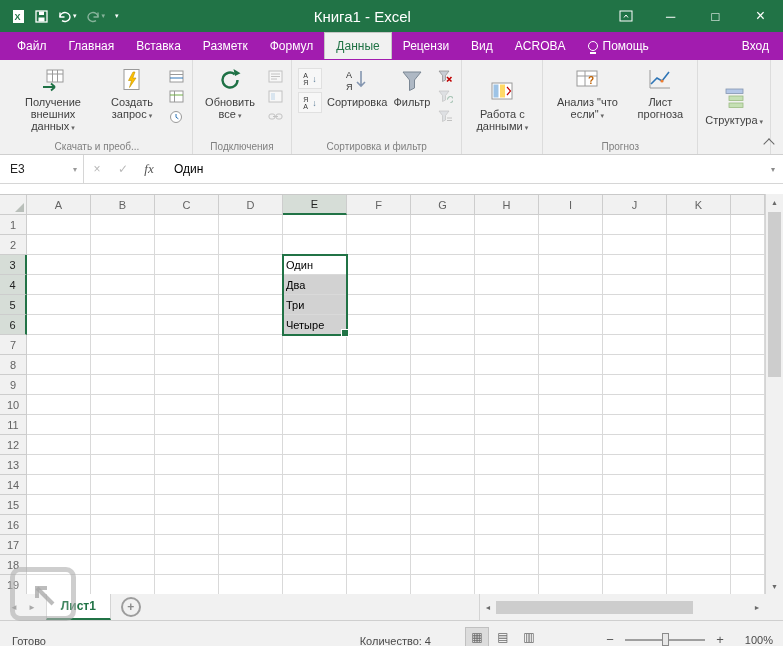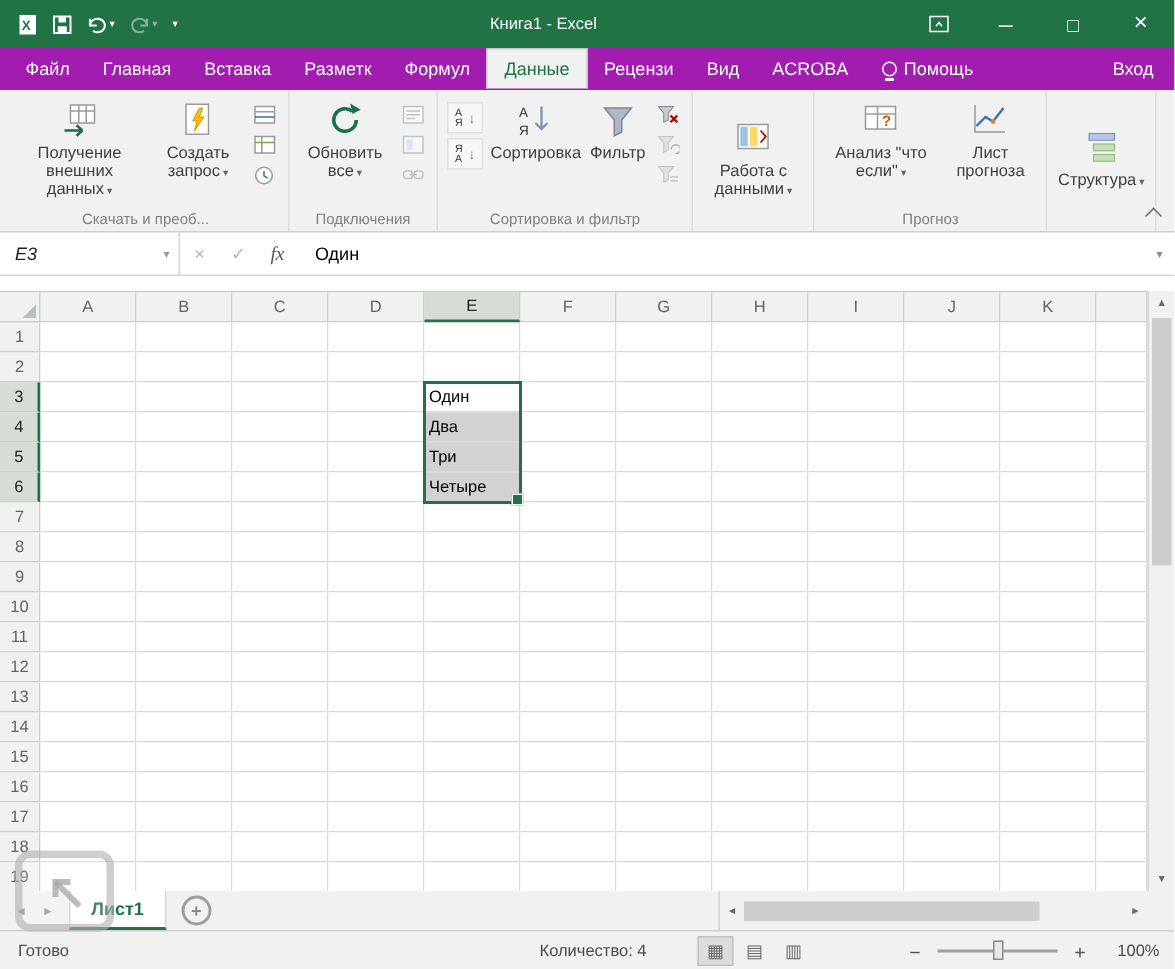--- a/index.html
+++ b/index.html
@@ -5,21 +5,21 @@
   html,body{margin:0;padding:0;}
   body{width:783px;height:646px;overflow:hidden;font-family:"Liberation Sans","DejaVu Sans",sans-serif;background:#fff;}
   .app{position:relative;width:783px;height:646px;overflow:hidden;}
 
   
   .titlebar{height:32px;background:#217346;display:flex;align-items:center;}
   .qat{display:flex;align-items:center;padding-left:8px;gap:3px;}
   .qat-item{height:26px;display:flex;align-items:center;padding:0 3px;color:#fff;}
   .qat-caret{font-size:7px;color:#fff;margin-left:1px;}
   .dim{opacity:.45;}
-  .win-title{flex:1;text-align:center;color:#fff;font-size:11px;white-space:nowrap;}
+  .win-title{flex:1;text-align:center;color:#fff;font-size:15px;white-space:nowrap;}
   .wincontrols{display:flex;height:32px;}
   .wc{width:45px;display:flex;align-items:center;justify-content:center;color:#fff;font-size:13px;}
 
   
   .tabbar{height:28px;background:#a21caf;display:flex;align-items:flex-end;padding-left:6px;}
   .tabs{display:flex;height:28px;}
   .tab{padding:0 11px;height:28px;display:flex;align-items:center;gap:5px;color:#fff;font-size:12px;white-space:nowrap;cursor:default;}
   .tab.active{background:#f1f1f1;color:#217346;border:1px solid #c6c6c6;border-bottom:none;height:27px;box-sizing:border-box;}
   .bulb{width:8px;height:8px;border:1.4px solid #fff;border-radius:50%;display:inline-block;position:relative;}
   .bulb::after{content:'';position:absolute;left:1px;right:1px;bottom:-4px;border-bottom:2px solid #fff;}
@@ -35,21 +35,21 @@
   .caret{font-size:7px;color:#666;margin-left:2px;}
   .ministack{display:flex;flex-direction:column;gap:3px;padding:5px 2px 0 2px;}
   .mini{width:20px;height:17px;display:flex;align-items:center;justify-content:center;}
   .sortmini{width:22px;height:19px;display:flex;align-items:center;justify-content:center;background:#f7f7f7;border:1px solid #e0e0e0;gap:1px;}
   .sortletters{display:inline-block;width:8px;font-size:7px;line-height:7px;word-break:break-all;color:#333;}
   .sortarrow{font-size:9px;color:#5b7b96;}
   .collapse-chevron{position:absolute;right:10px;bottom:6px;width:7px;height:7px;border-left:1.6px solid #666;border-top:1.6px solid #666;transform:rotate(45deg);}
 
   
   .formulabar{height:28px;background:#fff;border-bottom:1px solid #d6d6d6;display:flex;align-items:center;}
-  .namebox{width:120px;height:100%;box-sizing:border-box;border-right:1px solid #d6d6d6;display:flex;align-items:center;padding-left:10px;font-size:12px;color:#222;font-style:italic;}
+  .namebox{width:84px;height:100%;box-sizing:border-box;border-right:1px solid #d6d6d6;display:flex;align-items:center;padding-left:10px;font-size:12px;color:#222;}
   .nb-caret{margin-left:auto;padding-right:6px;color:#9a9a9a;font-size:8px;}
   .fb-btn{width:26px;text-align:center;font-size:12px;color:#b8b8b8;}
   .fb-btn.fx{font-style:italic;font-family:"Liberation Serif","DejaVu Serif",serif;color:#555;font-size:13px;}
   .fb-input{flex:1;padding-left:12px;font-size:12px;color:#000;}
   .fb-expand{padding-right:8px;color:#8a8a8a;font-size:8px;}
   .fb-gap{height:10px;background:#fff;}
 
   
   .gridwrap{position:relative;height:400px;background:#fff;overflow:hidden;}
   .grid{position:absolute;left:0;top:0;display:grid;grid-auto-rows:20px;border-top:1px solid #c9c9c9;}
@@ -73,21 +73,21 @@
   .sheetnav{display:flex;align-items:center;gap:10px;padding:0 10px;color:#9a9a9a;font-size:8px;}
   .sheettabs{display:flex;}
   .sheettab{background:#fff;color:#217346;font-weight:bold;font-size:12px;padding:0 14px;display:flex;align-items:center;border-left:1px solid #d4d4d4;border-right:1px solid #d4d4d4;border-bottom:2px solid #217346;box-sizing:border-box;}
   .addsheet{width:16px;height:16px;border-radius:50%;border:2px solid #9d9d9d;color:#8a8a8a;display:flex;align-items:center;justify-content:center;font-size:12px;font-weight:bold;margin:auto 10px;line-height:1;}
   .hscroll{margin-left:auto;margin-right:18px;display:flex;align-items:center;width:285px;background:#f1f1f1;border-left:1px solid #d4d4d4;}
   .hs-arrow{width:16px;display:flex;align-items:center;justify-content:center;font-size:7px;color:#6a6a6a;}
   .hs-track{flex:1;height:14px;display:flex;align-items:center;}
   .hs-thumb{height:13px;width:78%;background:#cdcdcd;}
 
   
-  .statusbar{height:27px;background:#f1f1f1;border-top:1px solid #cfcfcf;display:flex;align-items:center;font-size:11px;color:#4a4a4a;box-sizing:border-box;}
+  .statusbar{height:27px;background:#f1f1f1;border-top:1px solid #cfcfcf;display:flex;align-items:flex-end;font-size:11px;color:#4a4a4a;box-sizing:border-box;}
   .sb-mode{padding-left:12px;}
   .sb-count{margin-left:auto;}
   .views{display:flex;gap:2px;margin-left:34px;}
   .vbtn{width:24px;height:20px;display:flex;align-items:center;justify-content:center;font-size:12px;color:#6a6a6a;}
   .vbtn.active{background:#dcdcdc;border:1px solid #c0c0c0;box-sizing:border-box;}
   .zoom{display:flex;align-items:center;gap:8px;margin-left:62px;}
   .zoombtn{width:14px;text-align:center;color:#555;font-size:13px;}
   .zoomslider{width:80px;height:14px;position:relative;}
   .zoomslider::before{content:'';position:absolute;left:0;right:0;top:6px;height:2px;background:#9f9f9f;}
   .zoomthumb{position:absolute;left:50%;top:0;width:7px;height:13px;margin-left:-3px;background:#e8e8e8;border:1px solid #8a8a8a;box-sizing:border-box;}

